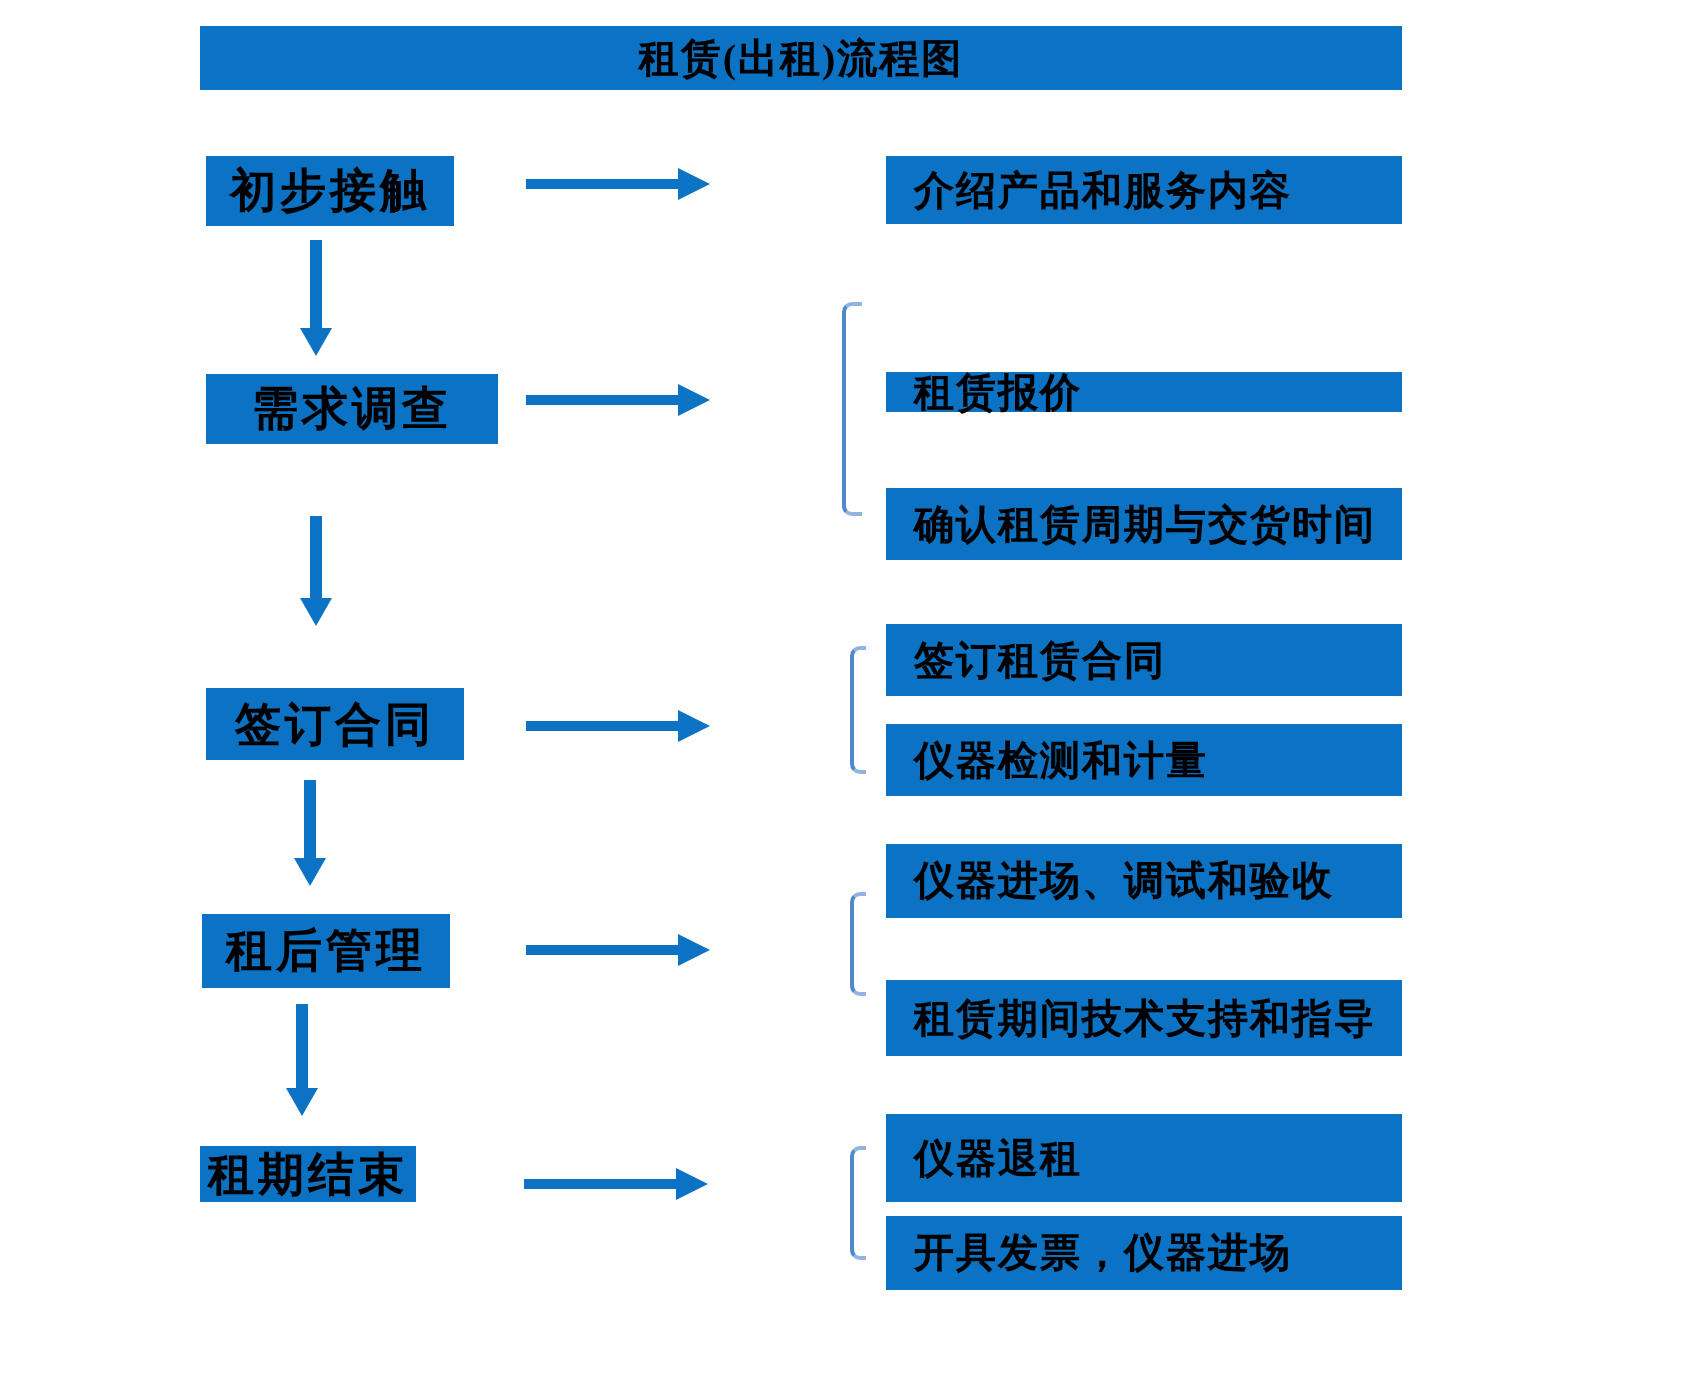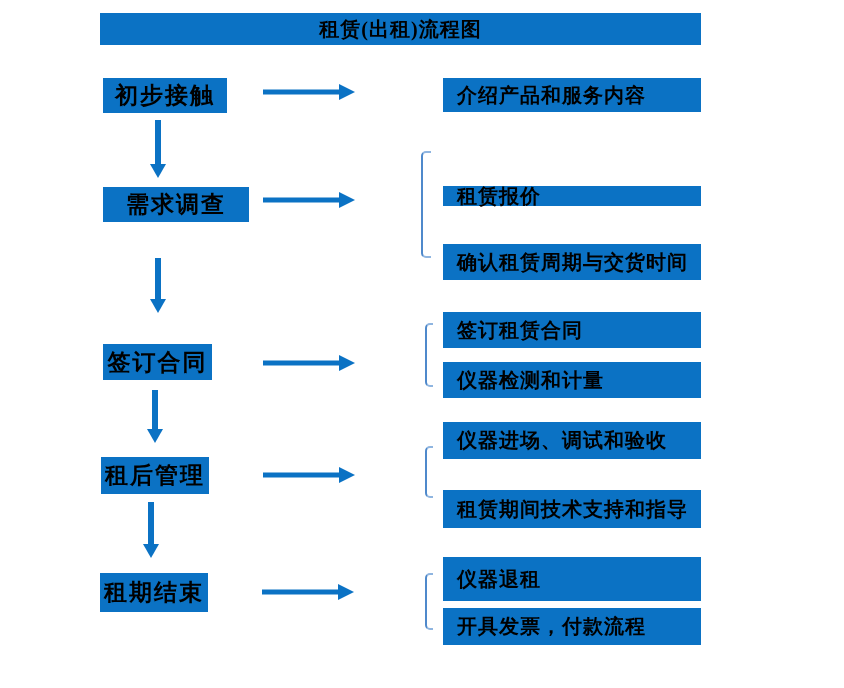--- a/index.html
+++ b/index.html
@@ -61,33 +61,33 @@
 </style>
 </head>
 <body>
 
 <div class="canvas">
 
   <div class="blue-box title-bar">租赁(出租)流程图</div>
 
   <div class="blue-box step-box" style="left:103px; top:78px;  width:124px; height:35px;">初步接触</div>
   <div class="blue-box step-box" style="left:103px; top:187px; width:146px; height:35px;">需求调查</div>
-  <div class="blue-box step-box" style="left:103px; top:344px; width:109px; height:36px;">签订合同</div>
-  <div class="blue-box step-box" style="left:101px; top:457px; width:108px; height:37px;text-align:center;">租后管理</div>
-  <div class="blue-box step-box" style="left:100px; top:573px; width:108px; height:39px;">租期结束</div>
+  <div class="blue-box step-box" style="left:103px; top:344px; width:129px; height:36px;">签订合同</div>
+  <div class="blue-box step-box" style="left:101px; top:457px; width:124px; height:37px;text-align:center;">租后管理</div>
+  <div class="blue-box step-box" style="left:100px; top:573px; width:108px; height:28px;">租期结束</div>
 
   <div class="blue-box detail-box" style="top:78px;  height:34px;">介绍产品和服务内容</div>
   <div class="blue-box detail-box" style="top:186px; height:20px;">租赁报价</div>
   <div class="blue-box detail-box" style="top:244px; height:36px;">确认租赁周期与交货时间</div>
   <div class="blue-box detail-box" style="top:362px; height:36px;">仪器检测和计量</div>
   <div class="blue-box detail-box" style="top:312px; height:36px;">签订租赁合同</div>
   <div class="blue-box detail-box" style="top:422px; height:37px;">仪器进场、调试和验收</div>
   <div class="blue-box detail-box" style="top:490px; height:38px;">租赁期间技术支持和指导</div>
   <div class="blue-box detail-box" style="top:557px; height:44px;">仪器退租</div>
-  <div class="blue-box detail-box" style="top:608px; height:37px;">开具发票，付款流程</div>
+  <div class="blue-box detail-box" style="top:608px; height:37px;">开具发票，仪器进场</div>
 
   <svg class="arrow" style="left:263px; top:83px;" width="92" height="18">
     <line x1="0" y1="9" x2="77" y2="9" stroke-width="5"></line>
       <polygon points="76,1 92,9 76,17"></polygon>
   </svg>
   <svg class="arrow" style="left:263px; top:191px;" width="92" height="18">
     <line x1="0" y1="9" x2="77" y2="9" stroke-width="5"></line>
       <polygon points="76,1 92,9 76,17"></polygon>
   </svg>
   <svg class="arrow" style="left:263px; top:354px;" width="92" height="18">

